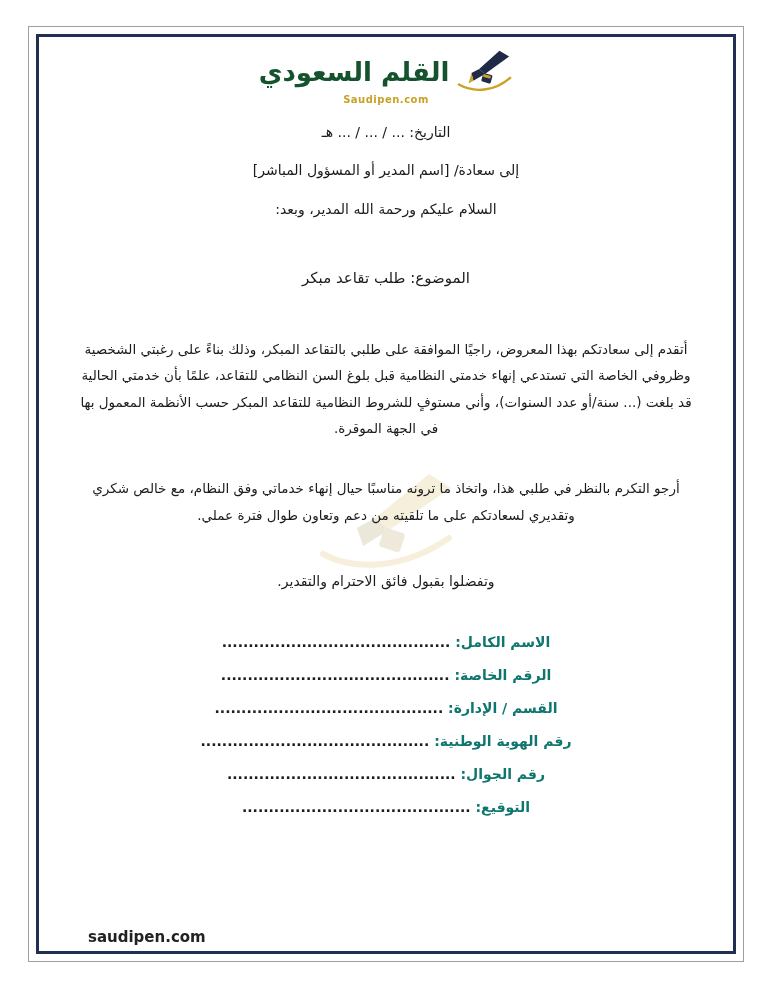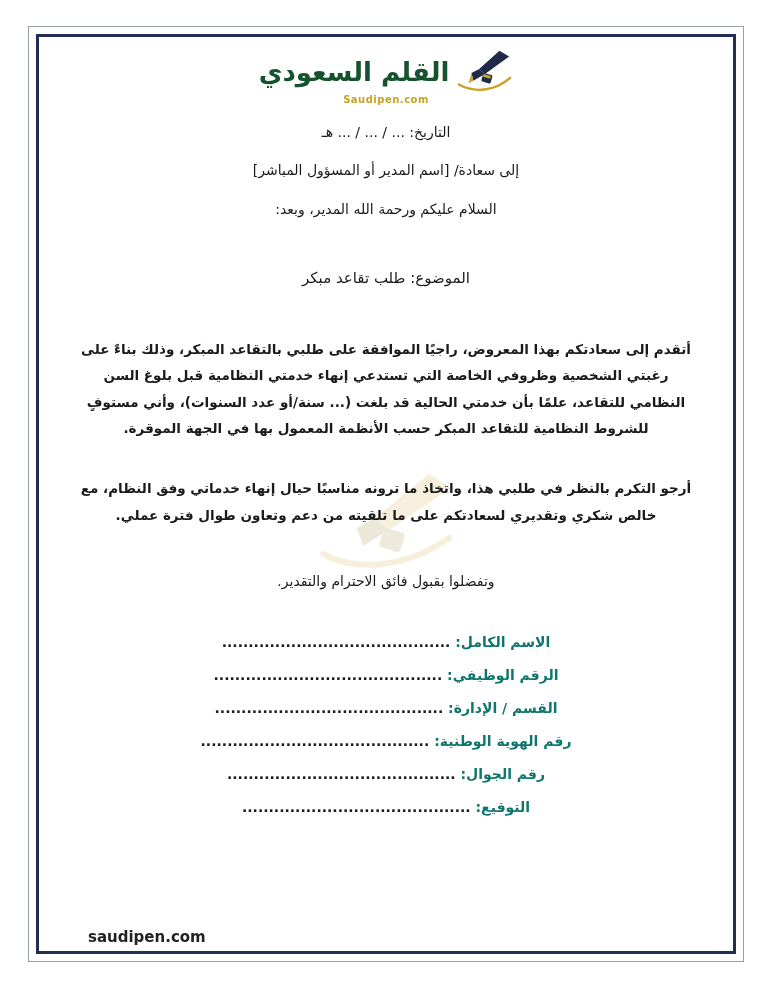--- a/index.html
+++ b/index.html
@@ -73,21 +73,21 @@
   .greeting-line { margin-top: 16px; }
   .subject-line  {
     margin-top: 46px;
     font-size: 15px;
     font-weight: 400;
   }
   .body-par {
     margin: 12px auto;
     width: 624px;
     font-size: 13.5px;
-    font-weight: 700;
+    font-weight: 400;
     line-height: 1.95;
     text-align: center;
   }
   .body-1 { margin-top: 46px; }
   .body-2 { margin-top: 34px; }
   .closing-line { margin-top: 42px; font-size: 14px; }
   
   .fields {
     margin-top: 42px;
     display: flex;
@@ -177,21 +177,21 @@
     
     <p class="line closing-line">وتفضلوا بقبول فائق الاحترام والتقدير.</p>
 
     
     <div class="fields">
       <div class="field-row">
         <span class="field-label">الاسم الكامل:</span>
         <span class="field-dots">...........................................</span>
       </div>
       <div class="field-row">
-        <span class="field-label">الرقم الوظيفي:</span>
+        <span class="field-label">الرقم الخاصة:</span>
         <span class="field-dots">...........................................</span>
       </div>
       <div class="field-row">
         <span class="field-label">القسم / الإدارة:</span>
         <span class="field-dots">...........................................</span>
       </div>
       <div class="field-row">
         <span class="field-label">رقم الهوية الوطنية:</span>
         <span class="field-dots">...........................................</span>
       </div>

